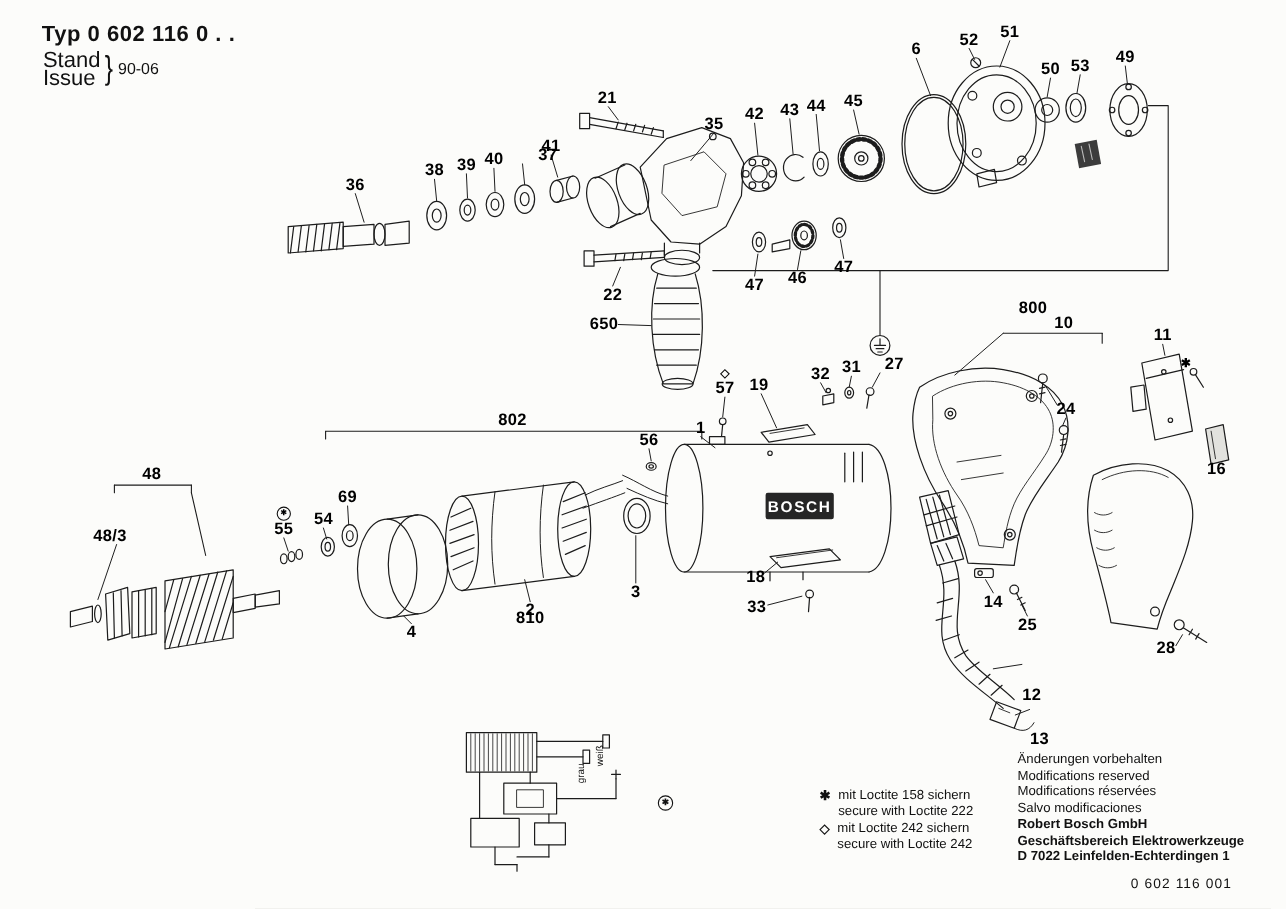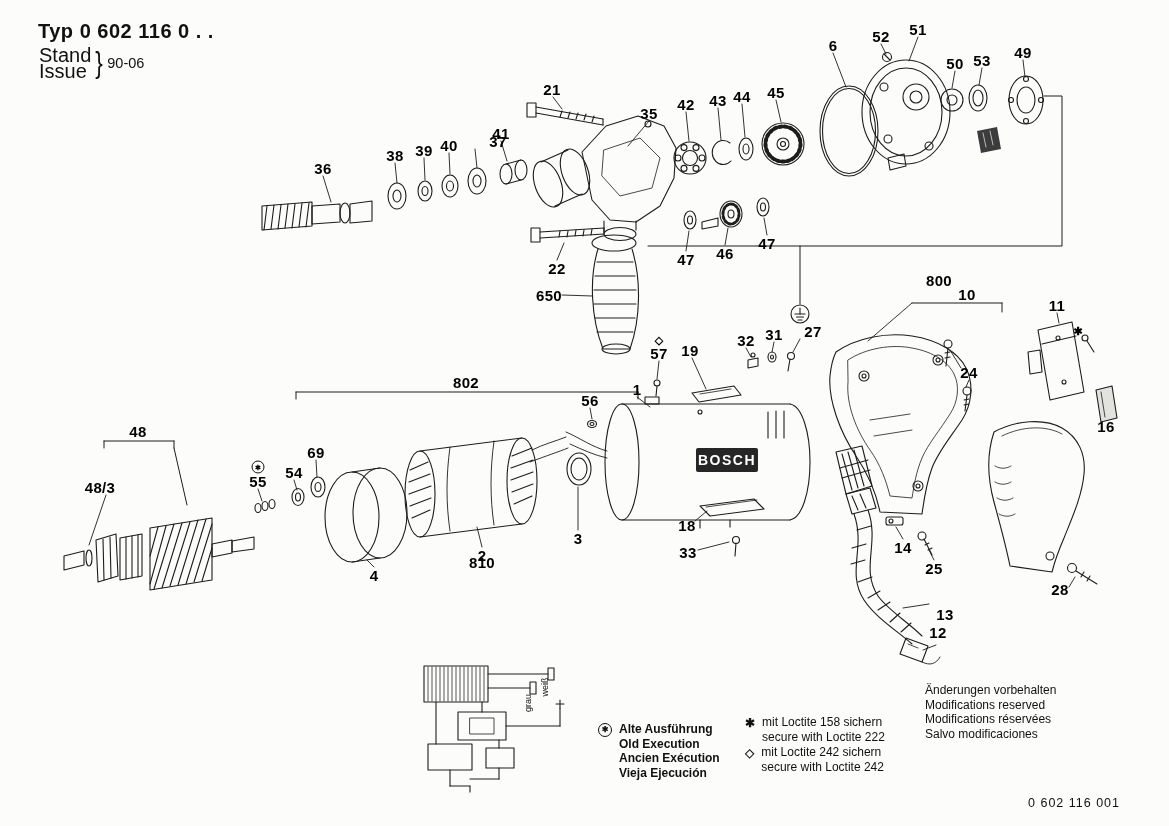--- a/index.html
+++ b/index.html
@@ -574,21 +574,21 @@
       <span class="callout" style="left: 316px; top: 452px;">69</span>
       <span class="callout" style="left: 374px; top: 575px;">4</span>
       <span class="callout" style="left: 482px; top: 555px;">2</span>
       <span class="callout" style="left: 482px; top: 562px;">810</span>
       <span class="callout" style="left: 578px; top: 538px;">3</span>
       <span class="callout" style="left: 687px; top: 525px;">18</span>
       <span class="callout" style="left: 688px; top: 552px;">33</span>
       <span class="callout" style="left: 903px; top: 547px;">14</span>
       <span class="callout" style="left: 934px; top: 568px;">25</span>
       <span class="callout" style="left: 938px; top: 632px;">12</span>
-      <span class="callout" style="left: 945px; top: 614px;">13</span>
+      <span class="callout" style="left: 945px; top: 672px;">13</span>
       <span class="callout" style="left: 1060px; top: 589px;">28</span>
       <span class="sym diamond" style="left: 659px; top: 340px;">◇</span>
       <span class="sym star" style="left: 1078px; top: 331px;">✱</span>
       <span class="sym circle-star" style="left: 258px; top: 467px;">✱</span>
       <span class="wire-label" style="left: 545px; top: 687px;">weiß</span>
       <span class="wire-label" style="left: 528px; top: 703px;">grau</span>
     </div>
 
   <header class="doc-header">
     <div class="typ-line">
@@ -600,26 +600,20 @@
         <span>Stand</span>
         <span>Issue</span>
       </div>
       <span class="brace">}</span>
       <span class="version">90-06</span>
     </div>
   </header>
 
   <div class="legend bold" style="left:598px;top:722px">
     <span class="glyph circled">✱</span>
-    <div class="lines">
-      <div>Alte Ausführung</div>
-      <div>Old Execution</div>
-      <div>Ancien Exécution</div>
-      <div>Vieja Ejecución</div>
-    </div>
   </div>
 
   <div class="legend" style="left:745px;top:715px">
     <span class="glyph">✱</span>
     <div class="lines">
       <div>mit Loctite 158 sichern</div>
       <div>secure with Loctite 222</div>
     </div>
   </div>
 
@@ -629,17 +623,22 @@
       <div>mit Loctite 242 sichern</div>
       <div>secure with Loctite 242</div>
     </div>
   </div>
 
   <div class="footer-notes">
     <div>Änderungen vorbehalten</div>
     <div>Modifications reserved</div>
     <div>Modifications réservées</div>
     <div>Salvo modificaciones</div>
+    <div class="company">
+      <div>Robert Bosch GmbH</div>
+      <div>Geschäftsbereich Elektrowerkzeuge</div>
+      <div>D 7022 Leinfelden-Echterdingen 1</div>
+    </div>
   </div>
 
   <div class="doc-number">0 602 116 001</div>
 
 </div>
 
 </body></html>

